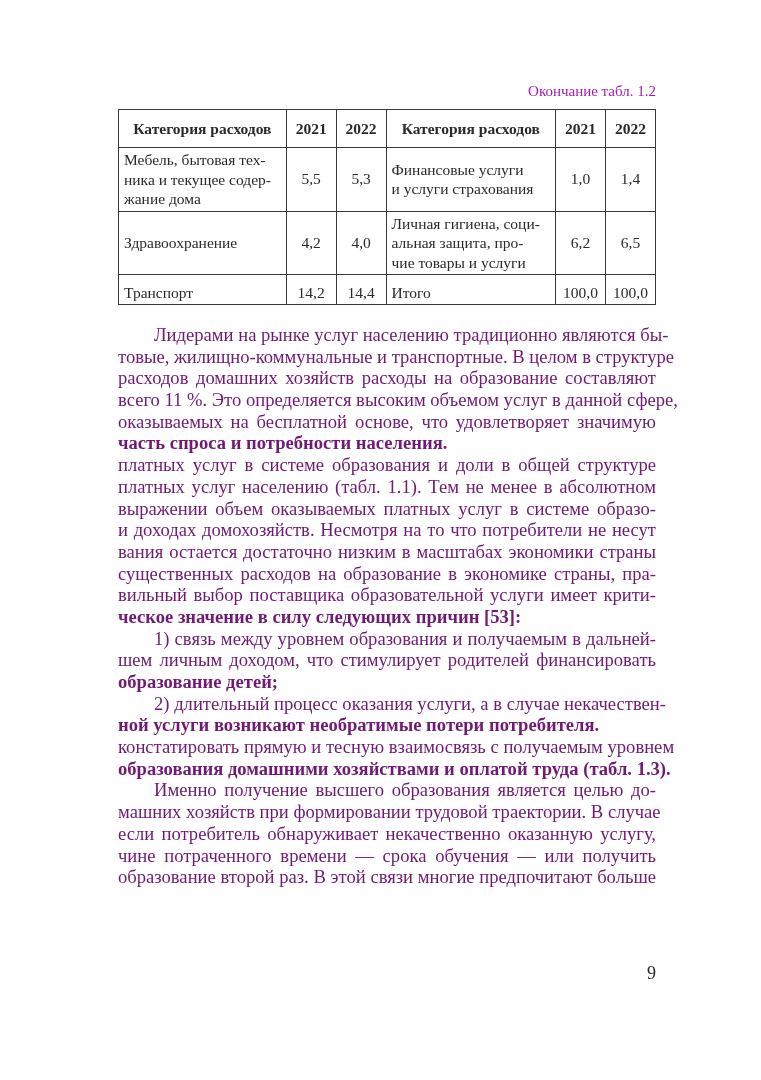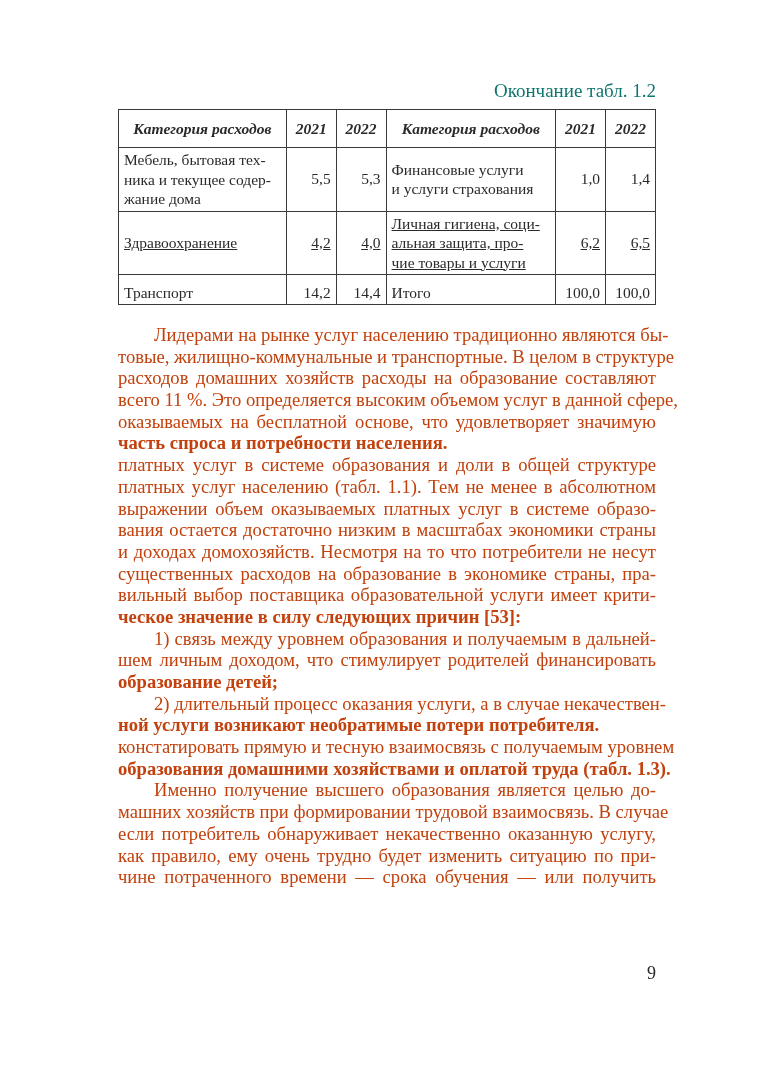--- a/index.html
+++ b/index.html
@@ -4,48 +4,48 @@
 <style>
   html, body { margin: 0; padding: 0; background: #ffffff; }
   body {
     width: 761px; height: 1080px; position: relative; overflow: hidden;
     font-family: "Liberation Serif", "DejaVu Serif", serif;
     color: #2a2a2a;
   }
   .page { position: absolute; left: 0; top: 0; width: 761px; height: 1080px; }
   .table-caption {
     position: absolute; right: 105px; top: 80px;
-    font-size: 19px; line-height: 22px; color: #0f766e; text-align: center;
+    font-size: 15px; line-height: 22px; color: #a21caf; text-align: center;
   }
   table.data {
     position: absolute; left: 118px; top: 109px;
     width: 538px; border-collapse: collapse;
     font-size: 15.5px; color: #2a2a2a;
   }
   table.data td, table.data th {
     border: 1.3px solid #3a3a3a;
     padding: 2px 5px;
     vertical-align: middle;
   }
-  table.data th { font-weight: bold; text-align: center; height: 33px; font-style: italic; }
+  table.data th { font-weight: bold; text-align: center; height: 33px; }
   table.data td.cat { text-align: left; line-height: 19.5px; }
-  table.data td.num { text-align: right; }
+  table.data td.num { text-align: center; }
   table.data tr.r1 td { height: 56px; }
-  table.data tr.r2 td { height: 58px; text-decoration: underline; }
+  table.data tr.r2 td { height: 58px; }
   table.data tr.r3 td { height: 21px; padding-top: 7px; padding-bottom: 1px; }
   col.c-cat1 { width: 168px; }
   col.c-n1 { width: 50px; }
   col.c-n2 { width: 50px; }
   col.c-cat2 { width: 170px; }
   col.c-n3 { width: 50px; }
   col.c-n4 { width: 50px; }
 
   .body-text {
     position: absolute; left: 118px; top: 324px; width: 538px;
-    font-size: 18.6px; line-height: 21.7px; color: #c2410c;
+    font-size: 18.6px; line-height: 21.7px; color: #701a75;
   }
   .line {
     display: block; text-align: justify; text-align-last: justify;
     white-space: nowrap; height: 21.7px;
   }
   .line.last { text-align-last: left; font-weight: bold; }
   .line.indent { padding-left: 36px; }
   .page-number {
     position: absolute; right: 105px; top: 962px;
     font-size: 18px; line-height: 22px; color: #2a2a2a;
@@ -128,42 +128,42 @@
       <span class="line">товые, жилищно-коммунальные и транспортные. В целом в структуре</span>
       <span class="line">расходов домашних хозяйств расходы на образование составляют</span>
       <span class="line">всего 11 %. Это определяется высоким объемом услуг в данной сфере,</span>
       <span class="line">оказываемых на бесплатной основе, что удовлетворяет значимую</span>
       <span class="line last">часть спроса и потребности населения.</span>
     </div>
     <div>
       <span class="line">платных услуг в системе образования и доли в общей структуре</span>
       <span class="line">платных услуг населению (табл. 1.1). Тем не менее в абсолютном</span>
       <span class="line">выражении объем оказываемых платных услуг в системе образо-</span>
+      <span class="line">и доходах домохозяйств. Несмотря на то что потребители не несут</span>
       <span class="line">вания остается достаточно низким в масштабах экономики страны</span>
-      <span class="line">и доходах домохозяйств. Несмотря на то что потребители не несут</span>
       <span class="line">существенных расходов на образование в экономике страны, пра-</span>
       <span class="line">вильный выбор поставщика образовательной услуги имеет крити-</span>
       <span class="line last">ческое значение в силу следующих причин [53]:</span>
     </div>
     <div>
       <span class="line indent">1) связь между уровнем образования и получаемым в дальней-</span>
       <span class="line">шем личным доходом, что стимулирует родителей финансировать</span>
       <span class="line last">образование детей;</span>
     </div>
     <div>
       <span class="line indent">2) длительный процесс оказания услуги, а в случае некачествен-</span>
       <span class="line last">ной услуги возникают необратимые потери потребителя.</span>
     </div>
     <div>
       <span class="line">констатировать прямую и тесную взаимосвязь с получаемым уровнем</span>
       <span class="line last">образования домашними хозяйствами и оплатой труда (табл. 1.3).</span>
     </div>
     <div>
       <span class="line indent">Именно получение высшего образования является целью до-</span>
-      <span class="line">машних хозяйств при формировании трудовой взаимосвязь. В случае</span>
+      <span class="line">машних хозяйств при формировании трудовой траектории. В случае</span>
       <span class="line">если потребитель обнаруживает некачественно оказанную услугу,</span>
-      <span class="line">как правило, ему очень трудно будет изменить ситуацию по при-</span>
       <span class="line">чине потраченного времени — срока обучения — или получить</span>
+      <span class="line">образование второй раз. В этой связи многие предпочитают больше</span>
     </div>
   </div>
 
   <div class="page-number">9</div>
 </div>
 
 </body></html>

